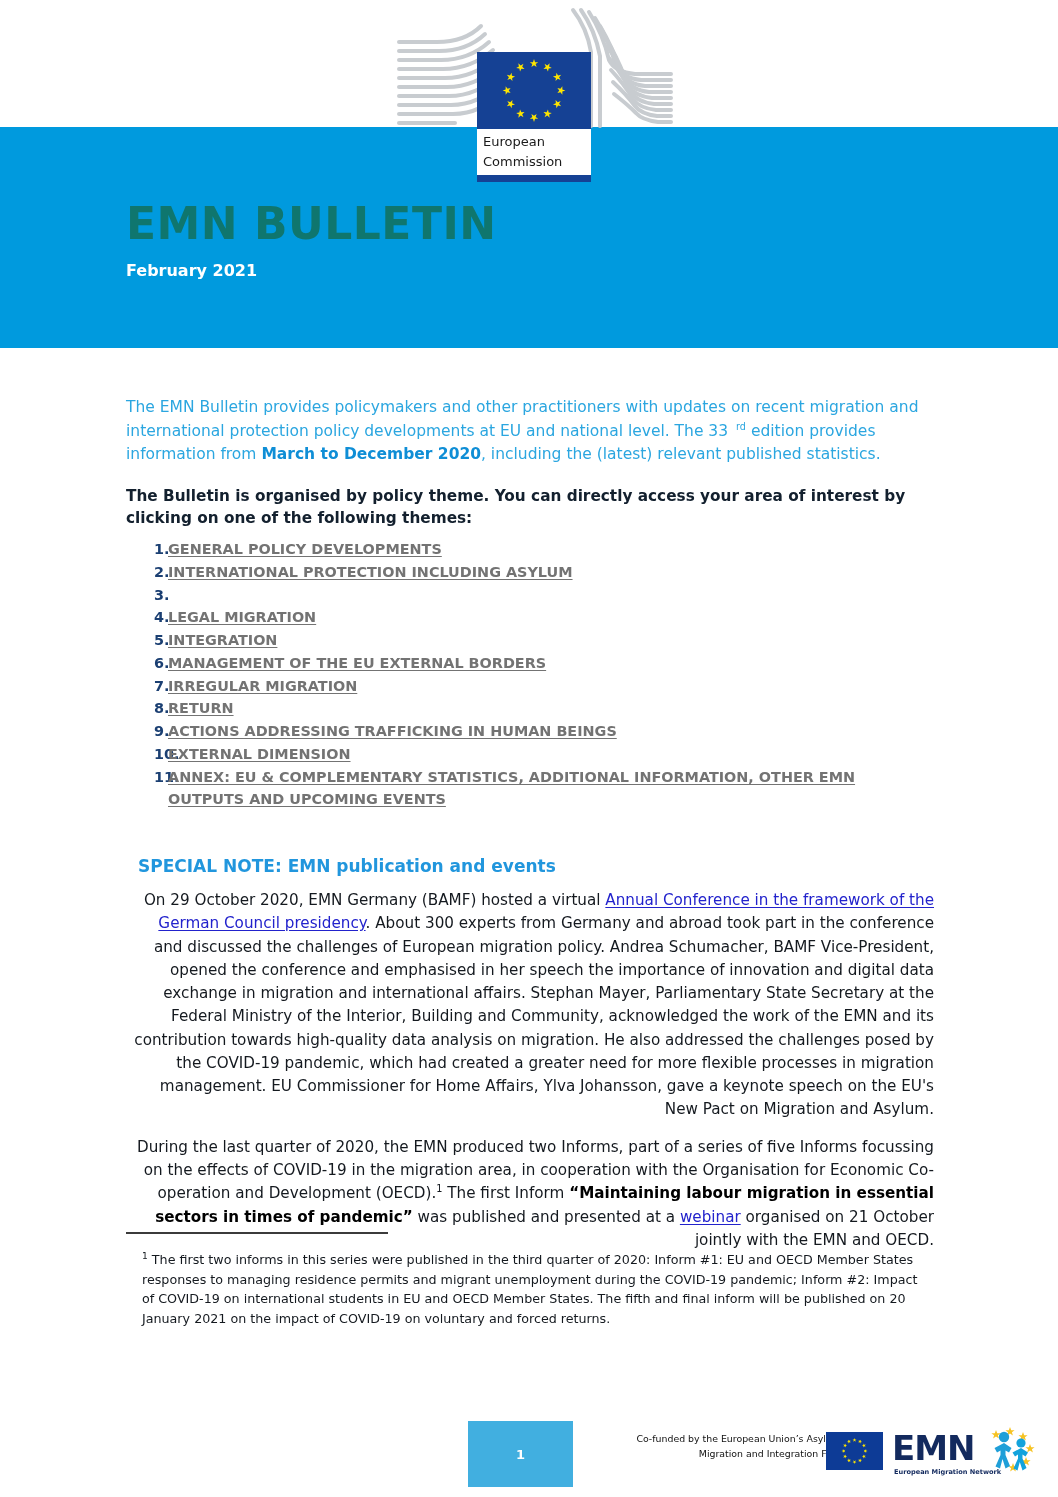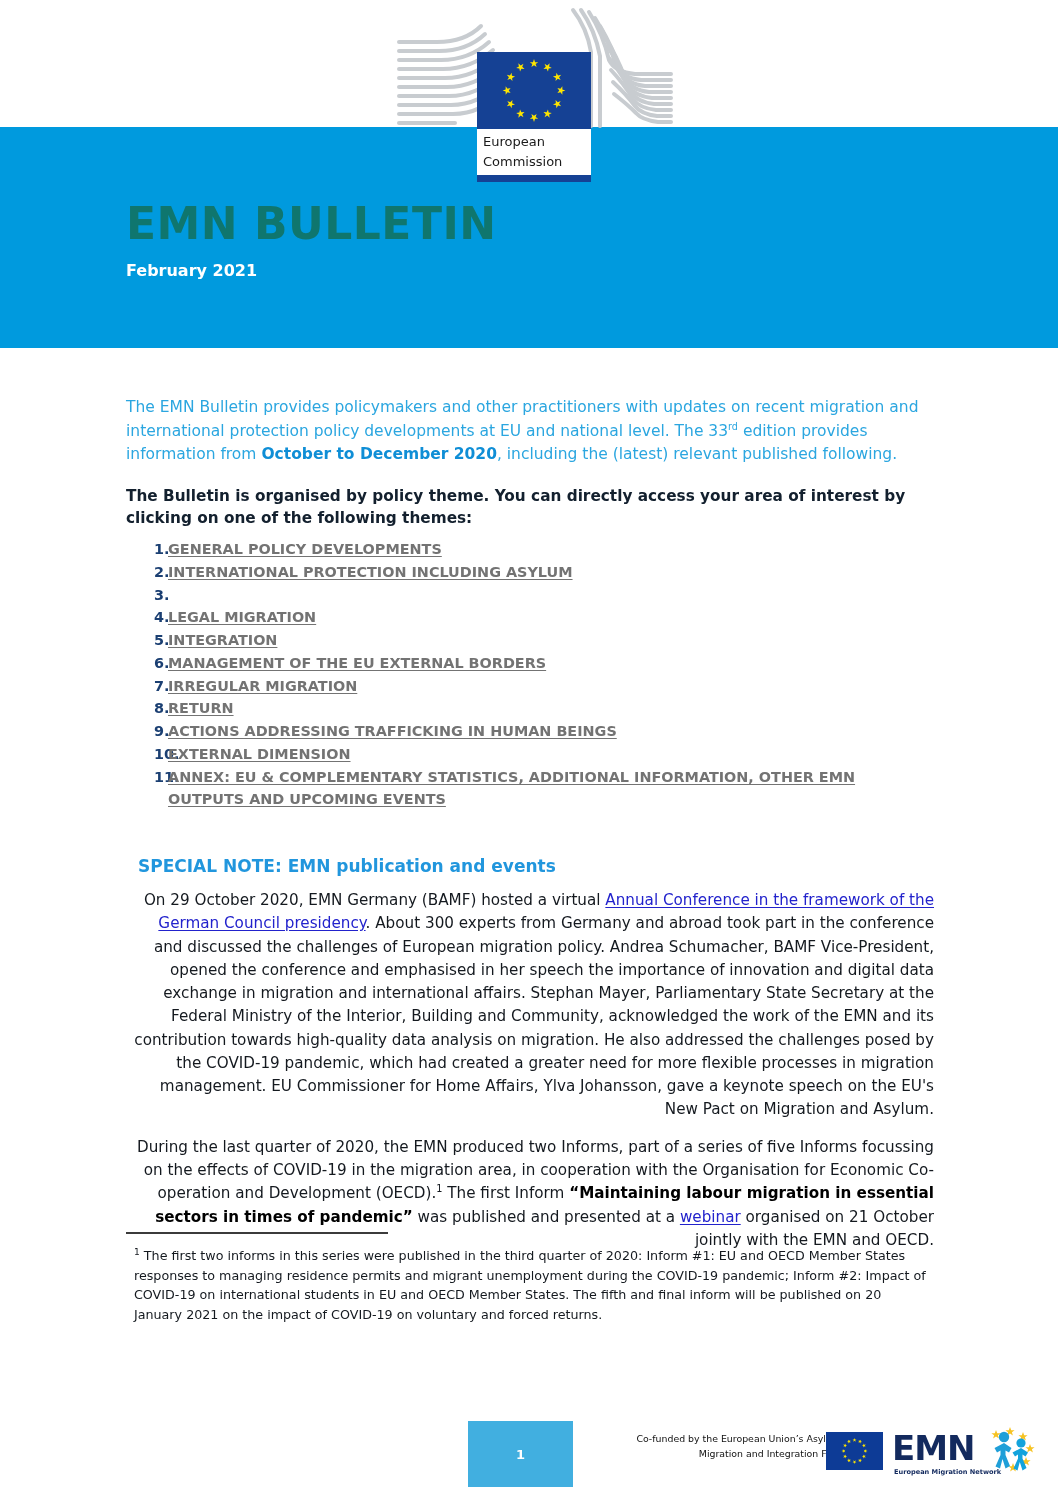--- a/index.html
+++ b/index.html
@@ -71,21 +71,21 @@
     width: 808px;
   }
 
   .intro {
     color: #2ba6e0;
     font-size: 15.5px;
     line-height: 1.52;
     margin: 0 0 18px 0;
   }
   .intro b { color: #0f8ed6; font-weight: bold; }
-  .intro sup { font-size: 0.62em; vertical-align: super; }
+  .intro sup { font-size: 0.62em; vertical-align: super; margin-left: 8px; }
 
   .organised {
     color: #13202e;
     font-size: 15.3px;
     font-weight: bold;
     line-height: 1.45;
     margin: 16px 0 9px 0;
   }
 
   
@@ -149,21 +149,21 @@
   .footnote-rule {
     width: 262px;
     height: 2px;
     background: #3b3b3b;
     margin-bottom: 12px;
   }
   .footnote {
     color: #14191f;
     font-size: 12.7px;
     line-height: 1.53;
-    margin: 8px;
+    margin: 16px;
   }
   .footnote sup { font-size: 0.72em; vertical-align: super; }
 
   
   .footer {
     position: absolute;
     left: 0;
     top: 1417px;
     width: 1058px;
     height: 80px;
@@ -291,21 +291,21 @@
       <text x="88" y="166" font-family="DejaVu Sans, sans-serif" font-size="13" fill="#1a1a1a">Commission</text>
     </svg>
   </div>
 
   <div class="banner"></div>
   <div class="banner-title">EMN BULLETIN</div>
   <div class="banner-subtitle">February 2021</div>
 
   <div class="content">
 
-    <p class="intro"><span>The EMN Bulletin provides policymakers and other practitioners with updates on recent migration and international protection policy developments at EU and national level. The 33</span><sup>rd</sup><span> edition provides information from </span><b>October to December 2020</b><span>, including the (latest) relevant published following.</span></p>
+    <p class="intro"><span>The EMN Bulletin provides policymakers and other practitioners with updates on recent migration and international protection policy developments at EU and national level. The 33</span><sup>rd</sup><span> edition provides information from </span><b>March to December 2020</b><span>, including the (latest) relevant published statistics.</span></p>
 
     <p class="organised">The Bulletin is organised by policy theme. You can directly access your area of interest by clicking on one of the following themes:</p>
 
     <ul class="themes">
       <li>
           <span class="num">1.</span>
           <span class="link">GENERAL POLICY DEVELOPMENTS</span>
         </li>
       <li>
           <span class="num">2.</span>

